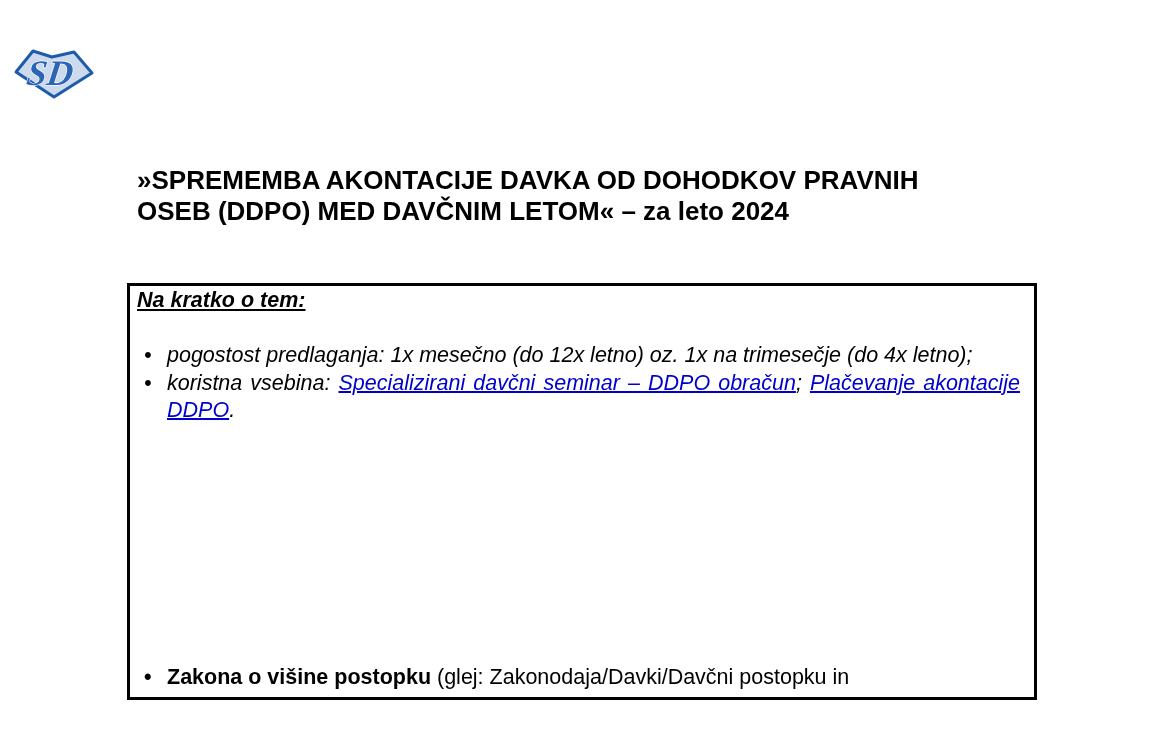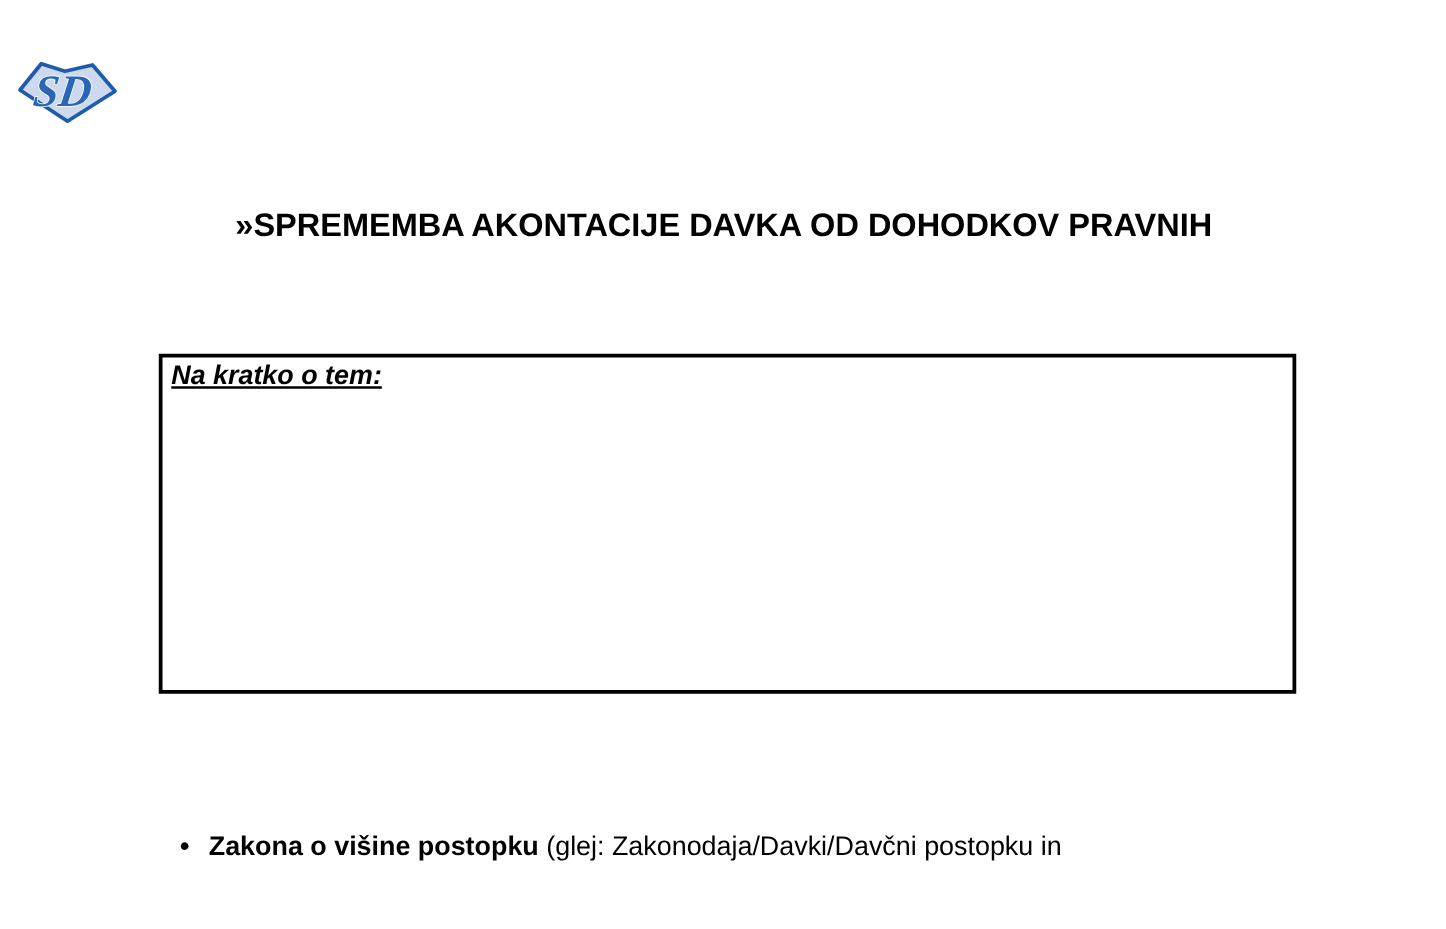--- a/index.html
+++ b/index.html
@@ -17,31 +17,30 @@
     position:absolute;
     left:10px; top:46px;
     width:88px; height:55px;
   }
 
   
   .doc-title {
     position:absolute;
     left:137px; top:165px;
     width:884px;
-    text-align:center;
     font-weight:bold;
     font-size:26px;
     line-height:31px;
   }
 
   
   .summary-box {
     position:absolute;
     left:127px; top:283px;
-    width:910px; height:272px;
+    width:910px; height:417px;
     border:3px solid #000;
     padding:1px 14px 0 7px;
     font-style:italic;
     font-size:21.5px;
     line-height:27.5px;
   }
   .summary-heading {
     font-weight:bold;
     text-decoration:underline;
   }
@@ -84,25 +83,28 @@
 
 <div class="logo">
   <svg width="88" height="55" viewBox="0 0 88 55" xmlns="http://www.w3.org/2000/svg">
     <polygon points="6,26 23,5 42,11 64,6 82,27 44,51" fill="#cdd9ec" stroke="#1e5cab" stroke-width="3" stroke-linejoin="round"></polygon>
     <text x="44" y="39" text-anchor="middle" font-family="Liberation Serif, serif" font-style="italic" font-weight="bold" font-size="36" fill="#2a66b5" stroke="#ffffff" stroke-width="1.2" paint-order="stroke" transform="skewX(-8)">SD</text>
   </svg>
 </div>
 
 <div class="doc-title">
   <div>»SPREMEMBA AKONTACIJE DAVKA OD DOHODKOV PRAVNIH</div>
+  <div>OSEB (DDPO) MED DAVČNIM LETOM« – za leto 2024</div>
 </div>
 
 <div class="summary-box">
   <div class="summary-heading">Na kratko o tem:</div>
   <ul class="bullet-list">
+    <li class="gap-before">pogostost predlaganja: 1x mesečno (do 12x letno) oz. 1x na trimesečje (do 4x letno);</li>
+    <li><span>koristna vsebina: </span><a class="doc-link" style="color: rgb(0, 0, 204);">Specializirani davčni seminar – DDPO obračun</a><span>; </span><a class="doc-link" style="color: rgb(0, 0, 204);">Plačevanje akontacije DDPO</a><span>.</span></li>
   </ul>
 </div>
 
 <div class="bottom-section">
   <ul class="bullet-list">
     <li><span class="bold-lead">Zakona o višine postopku</span><span> (glej: Zakonodaja/Davki/Davčni postopku in</span></li>
   </ul>
 </div>
 
 </body></html>

